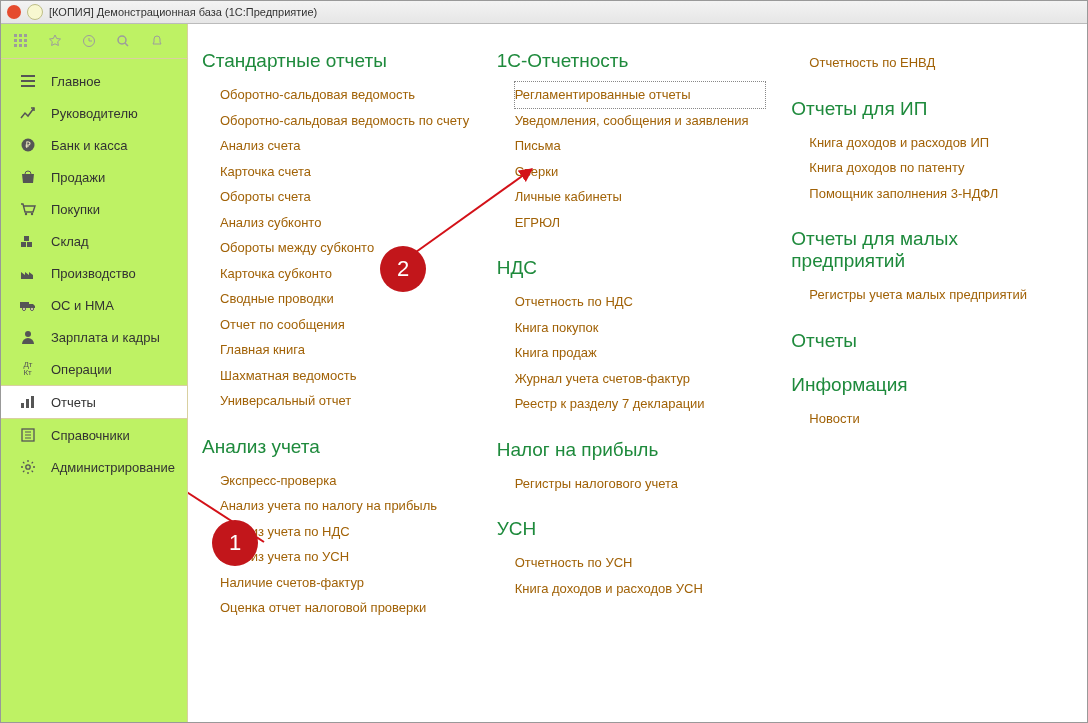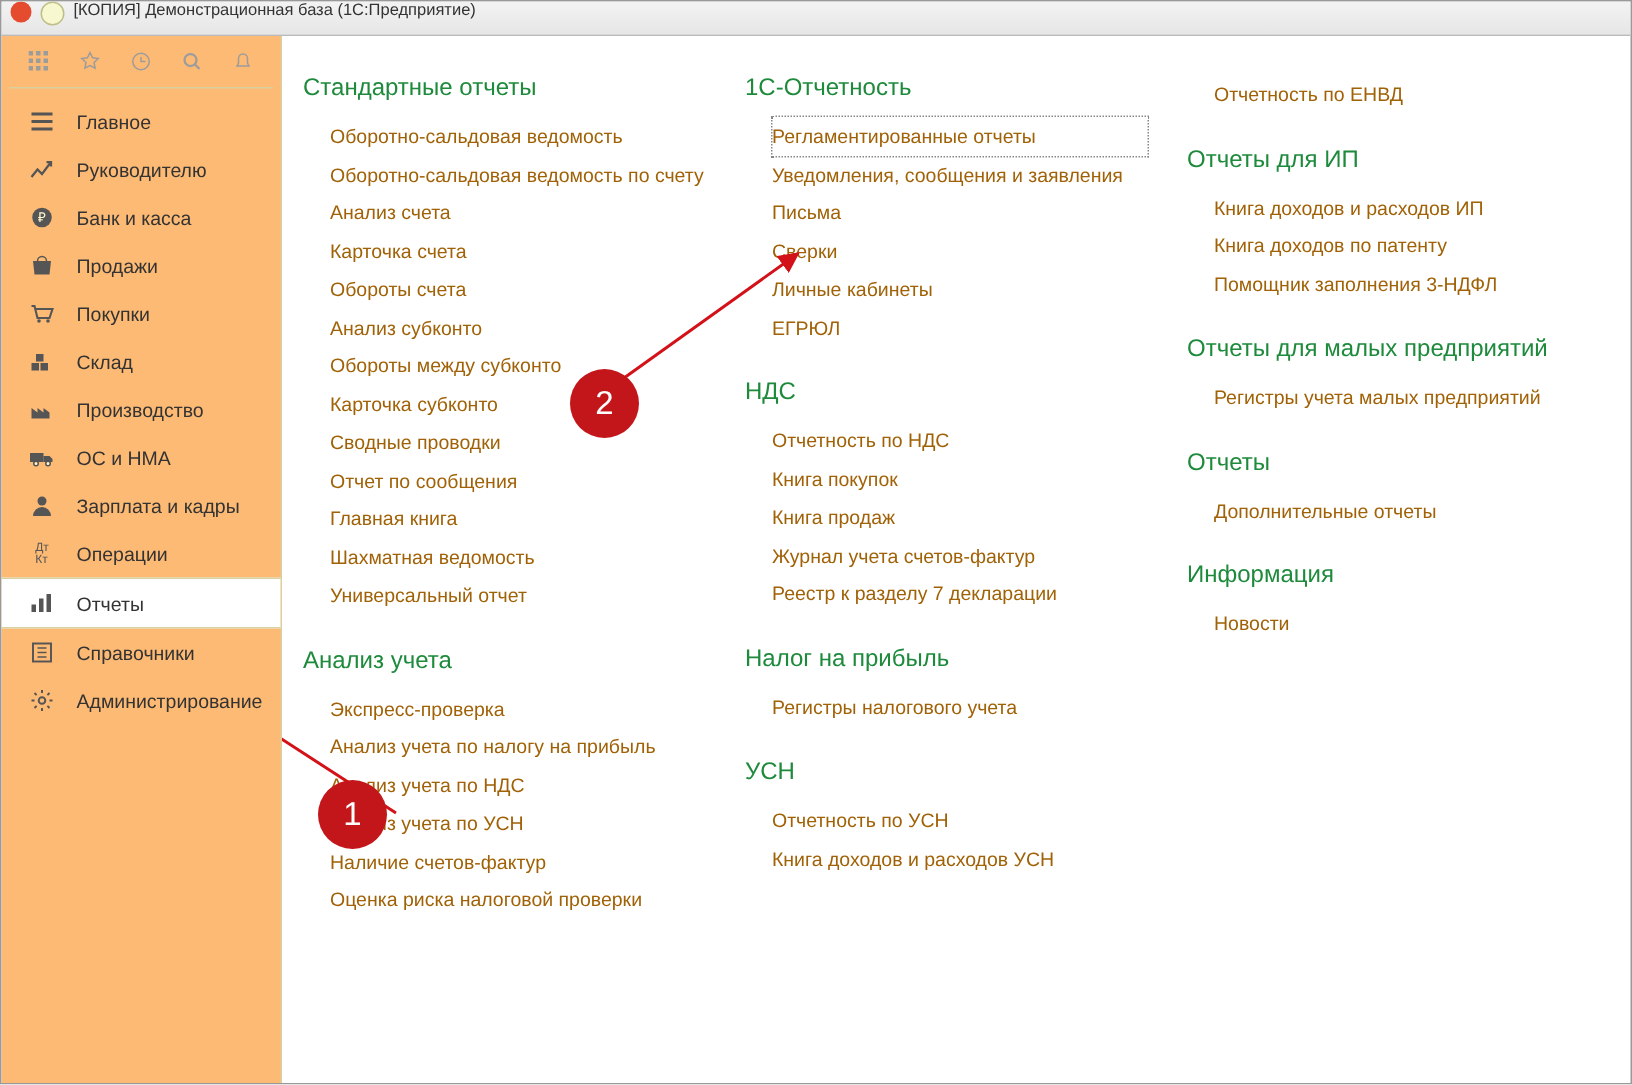--- a/index.html
+++ b/index.html
@@ -1,35 +1,35 @@
 <!DOCTYPE html>
 <html><head>
 <meta charset="utf-8">
 <style>
 html,body{margin:0;padding:0;font-family:Arial,Helvetica,sans-serif;font-size:13px;color:#3a3a3a;background:#fff;}
 .window{width:1088px;height:723px;border:1px solid #999;box-sizing:border-box;display:flex;flex-direction:column;overflow:hidden;}
-.titlebar{height:22px;background:linear-gradient(#f3f3f3,#e6e6e6);border-bottom:1px solid #bbb;display:flex;padding:0 6px;font-size:11px;color:#333;gap:6px;}
+.titlebar{height:22px;background:linear-gradient(#f3f3f3,#e6e6e6);border-bottom:1px solid #bbb;display:flex;align-items:center;padding:0 6px;font-size:11px;color:#333;gap:6px;}
 .titlebar .logo{width:14px;height:14px;border-radius:50%;background:#e54b2e;display:inline-block;}
 .titlebar .wndbtn{width:14px;height:14px;border:1px solid #bfbf88;border-radius:50%;background:#f8f8d0;display:inline-block;}
 .body{flex:1;display:flex;min-height:0;}
-.sidebar{width:186px;background:#fdba74;border-right:1px solid #d9d0a0;display:flex;flex-direction:column;align-items:center;}
+.sidebar{width:186px;background:#bef264;border-right:1px solid #d9d0a0;display:flex;flex-direction:column;}
 .toolbar{height:34px;border-bottom:1px solid #d9d0a0;display:flex;align-items:center;gap:18px;padding:0 12px;color:#9c9c9c;}
 .toolbar .ticon{width:16px;height:16px;display:inline-flex;align-items:center;justify-content:center;}
 .nav{padding-top:6px;}
 .nav-item{display:flex;align-items:center;gap:14px;padding:8px 12px 8px 18px;cursor:pointer;color:#333;}
 .nav-item.active{background:#fff;border-top:1px solid #d9d0a0;border-bottom:1px solid #d9d0a0;}
 .nav-item .nicon{width:18px;height:16px;display:inline-flex;align-items:center;justify-content:center;color:#6a6a6a;}
 .content{flex:1;overflow:hidden;position:relative;}
 .content-inner{display:flex;padding:26px 10px 10px 14px;gap:0;}
 .col{padding-right:26px;}
 .col1{width:300px;}
 .col2{width:300px;}
 .col3{width:290px;}
 .section{margin-bottom:22px;}
-.section-title{color:#1e8a3c;font-size:16px;margin-bottom:10px;}
+.section-title{color:#1e8a3c;font-size:19px;margin-bottom:10px;}
 .link-list{margin-left:18px;}
 .link{display:block;color:#a16207;padding:3px 0;cursor:pointer;line-height:1.5;}
 .link.boxed{outline:1px dotted #888;outline-offset:0;}
 .annot-circle{position:absolute;width:46px;height:46px;border-radius:50%;background:#c2161b;color:#fff;display:flex;align-items:center;justify-content:center;font-size:22px;z-index:10;}
 svg.overlay{position:absolute;top:0;left:0;pointer-events:none;z-index:9;}
 </style>
 </head>
 <body>
 
 <div class="window">
@@ -223,21 +223,21 @@
               </div>
             </div>
             <div class="section">
               <div class="section-title">Анализ учета</div>
               <div class="link-list">
                 <a class="link">Экспресс-проверка</a>
                 <a class="link">Анализ учета по налогу на прибыль</a>
                 <a class="link">Анализ учета по НДС</a>
                 <a class="link">Анализ учета по УСН</a>
                 <a class="link">Наличие счетов-фактур</a>
-                <a class="link">Оценка риска налоговой проверки</a>
+                <a class="link">Оценка отчет налоговой проверки</a>
               </div>
             </div>
           </div>
           <div class="col col2">
             <div class="section">
               <div class="section-title">1С-Отчетность</div>
               <div class="link-list">
                 <a class="link boxed">Регламентированные отчеты</a>
                 <a class="link">Уведомления, сообщения и заявления</a>
                 <a class="link">Письма</a>
@@ -285,23 +285,20 @@
               </div>
             </div>
             <div class="section">
               <div class="section-title">Отчеты для малых предприятий</div>
               <div class="link-list">
                 <a class="link">Регистры учета малых предприятий</a>
               </div>
             </div>
             <div class="section">
               <div class="section-title">Отчеты</div>
-              <div class="link-list">
-                <a class="link">Дополнительные отчеты</a>
-              </div>
             </div>
             <div class="section">
               <div class="section-title">Информация</div>
               <div class="link-list">
                 <a class="link">Новости</a>
               </div>
             </div>
           </div>
         </div>
 

